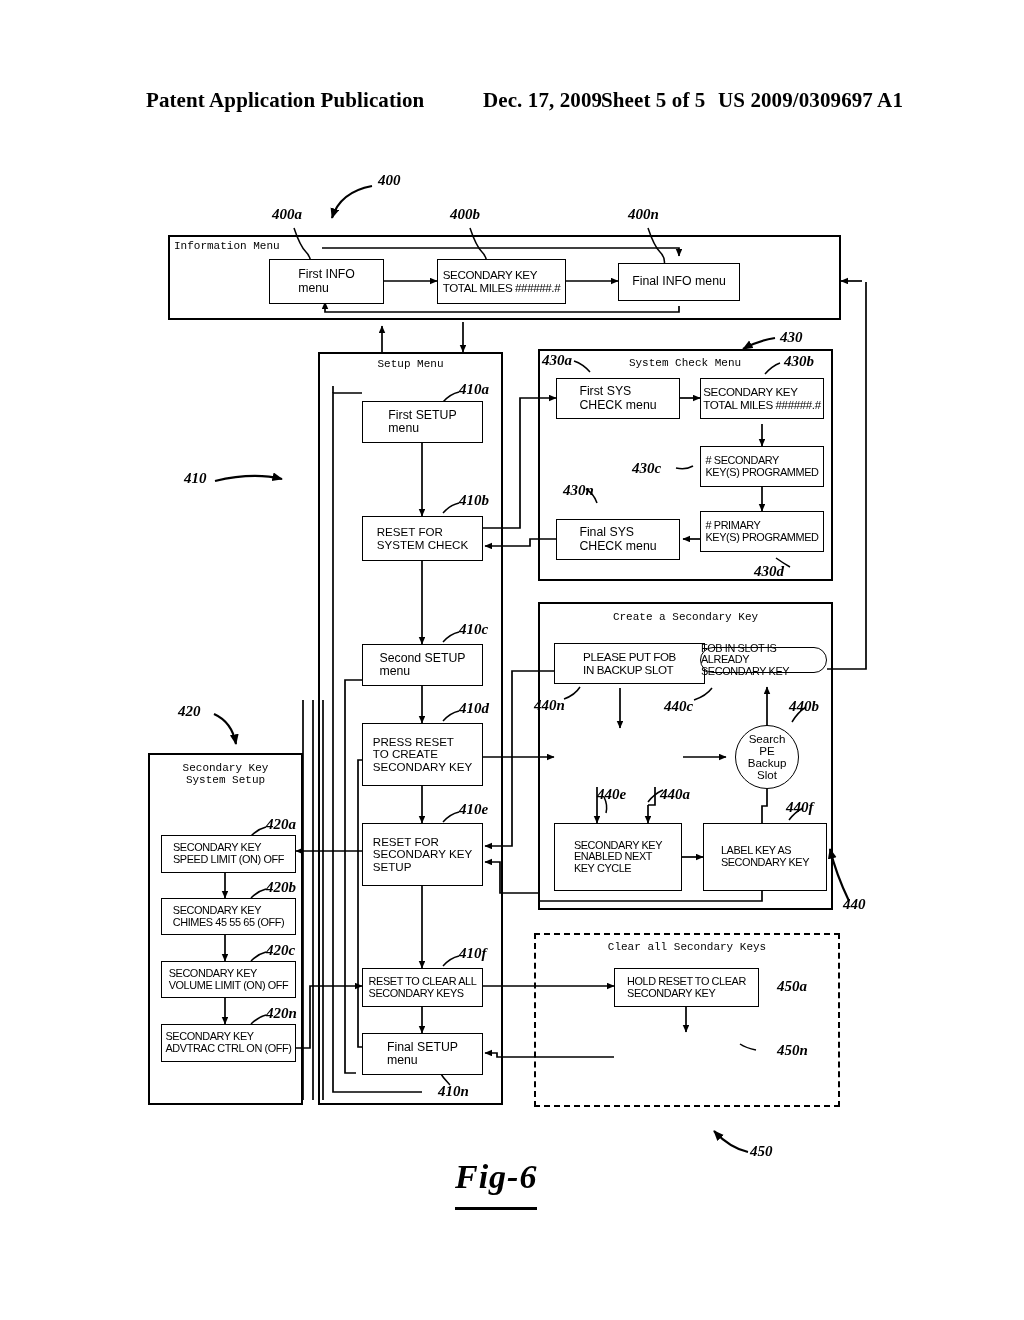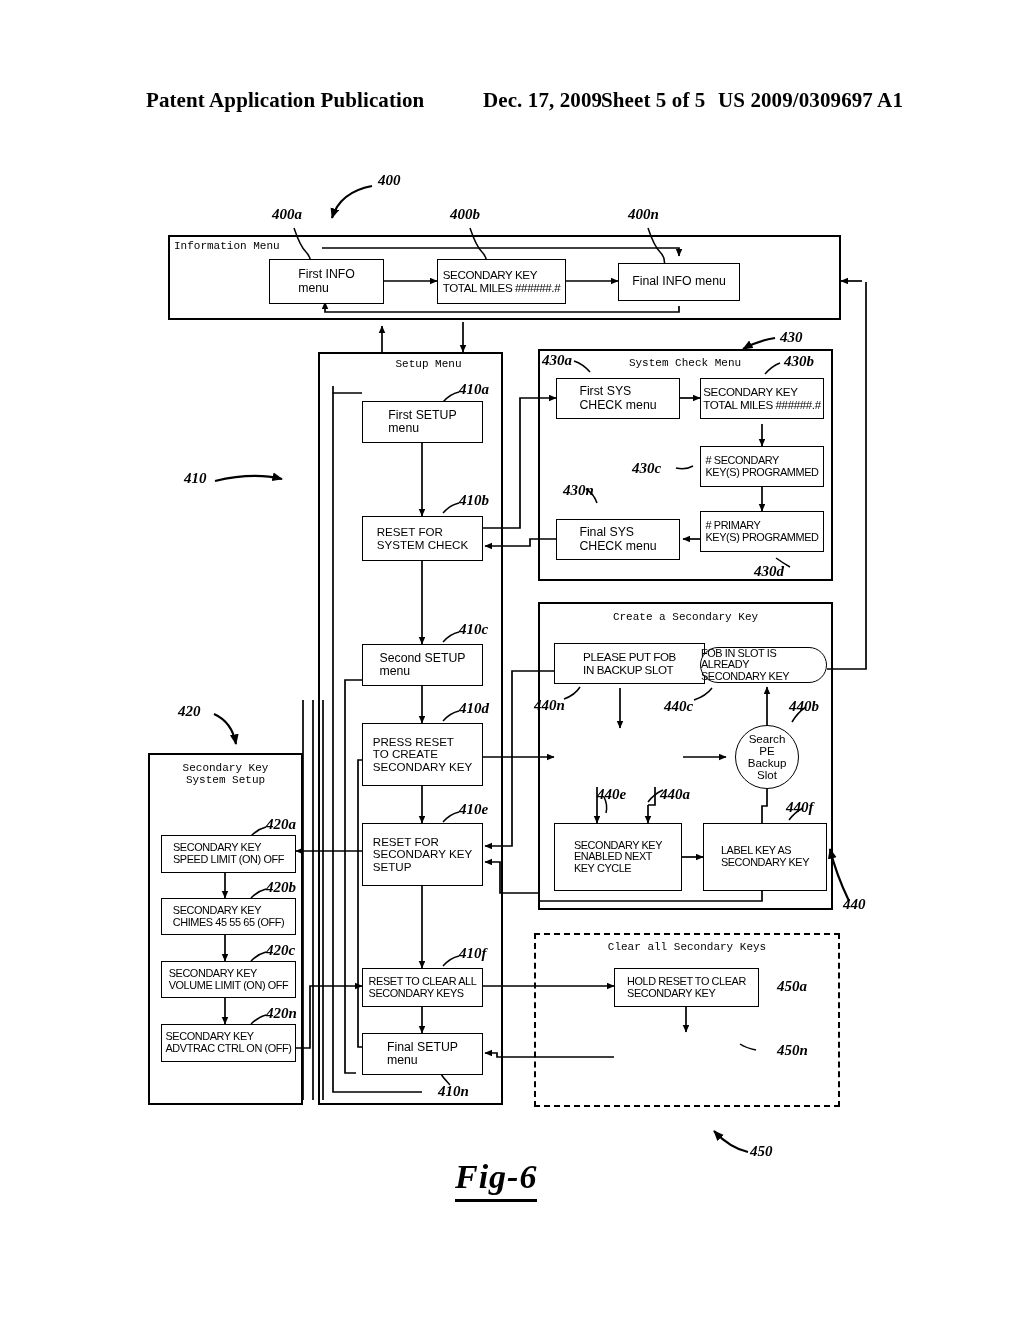--- a/index.html
+++ b/index.html
@@ -120,21 +120,21 @@
   .figcap {
     position: absolute;
     left: 455px;
     top: 1158px;
     font-family: "Liberation Serif", serif;
     font-style: italic;
     font-weight: bold;
     font-size: 34px;
     letter-spacing: 1px;
     border-bottom: 3.5px solid #000;
-    padding-bottom: 3px;
+    padding-bottom: 11px;
     z-index: 7;
   }
 </style>
 </head>
 <body>
 
 <div id="page">
 
   <div class="pat-header">
     <span class="h-pub">Patent Application Publication</span>
@@ -298,21 +298,21 @@
 TOTAL MILES ######.#</span>
   </div>
   <div class="ref" style="left:450px; top:206px;">400b</div>
 
   <div class="node n-cap" style="left:618px; top:263px; width:122px; height:38px;">
     <span>Final INFO menu</span>
   </div>
   <div class="ref" style="left:628px; top:206px;">400n</div>
 
   <div class="group" style="left:318px; top:352px; width:185px; height:753px;"></div>
-  <div class="group-title" style="left:318px; top:358px; width:185px;margin-left:18px;">Setup Menu</div>
+  <div class="group-title" style="left:318px; top:358px; width:185px;">Setup Menu</div>
   <div class="ref" style="left:184px; top:470px;">410</div>
 
   <div class="node n-cap" style="left:362px; top:401px; width:121px; height:42px;">
     <span>First SETUP
 menu</span>
   </div>
   <div class="ref" style="left:459px; top:381px;">410a</div>
 
   <div class="node n-caps" style="left:362px; top:516px; width:121px; height:45px;">
     <span>RESET FOR
@@ -418,21 +418,21 @@
   <div class="group" style="left:538px; top:602px; width:295px; height:308px;"></div>
   <div class="group-title" style="left:538px; top:611px; width:295px;">Create a Secondary Key</div>
   <div class="ref" style="left:843px; top:896px;">440</div>
 
   <div class="node n-caps n-tight" style="left:554px; top:643px; width:151px; height:41px;">
     <span>PLEASE PUT FOB
 IN BACKUP SLOT</span>
   </div>
   <div class="ref" style="left:534px; top:697px;text-align:right;">440n</div>
 
-  <div class="node n-caps-sm n-tight" style="left:700px; top:647px; width:127px; height:36px;border-radius:19px;">
+  <div class="node n-caps-sm n-tight" style="left:700px; top:647px; width:127px; height:26px;border-radius:19px;">
     <span>FOB IN SLOT IS ALREADY
 SECONDARY KEY</span>
   </div>
   <div class="ref" style="left:664px; top:698px;">440c</div>
 
   <div class="ref" style="left:660px; top:786px;">440a</div>
 
   <div class="circ" style="left:735px; top:725px; width:64px; height:64px;">
     <span>Search
 PE

